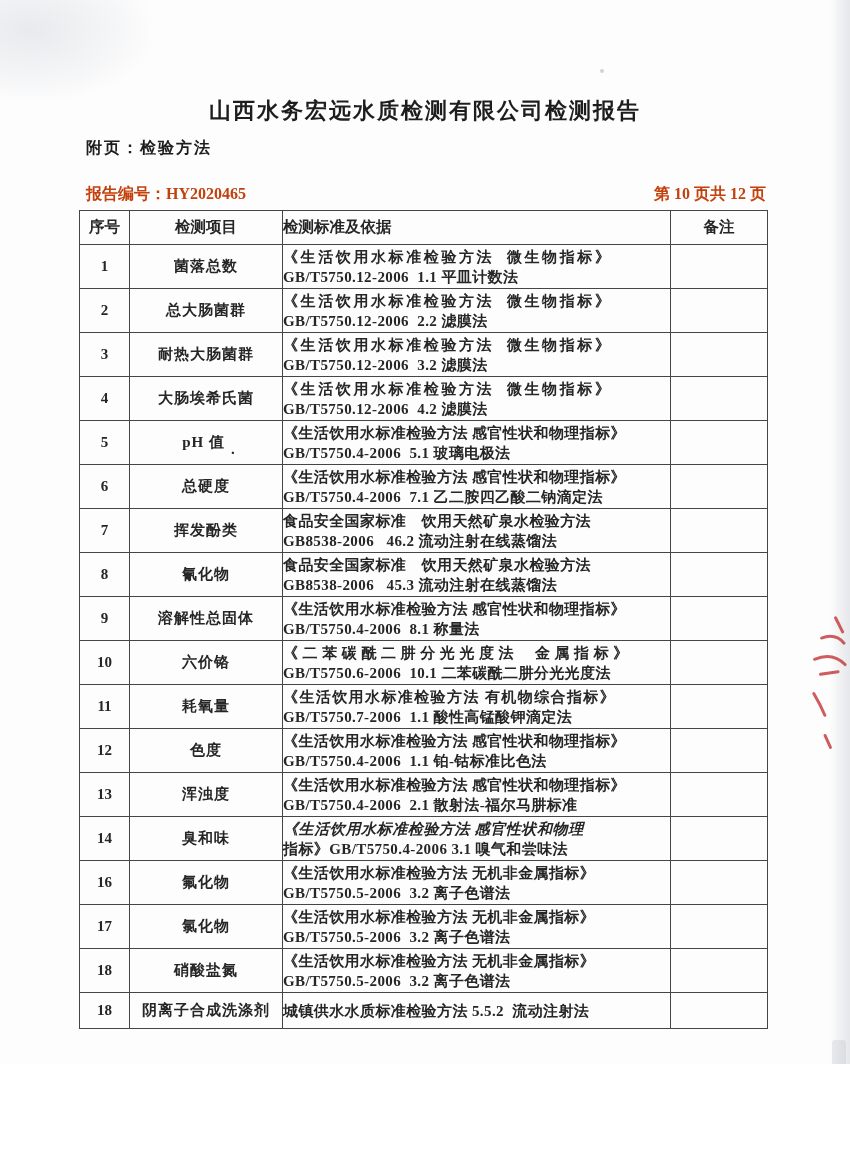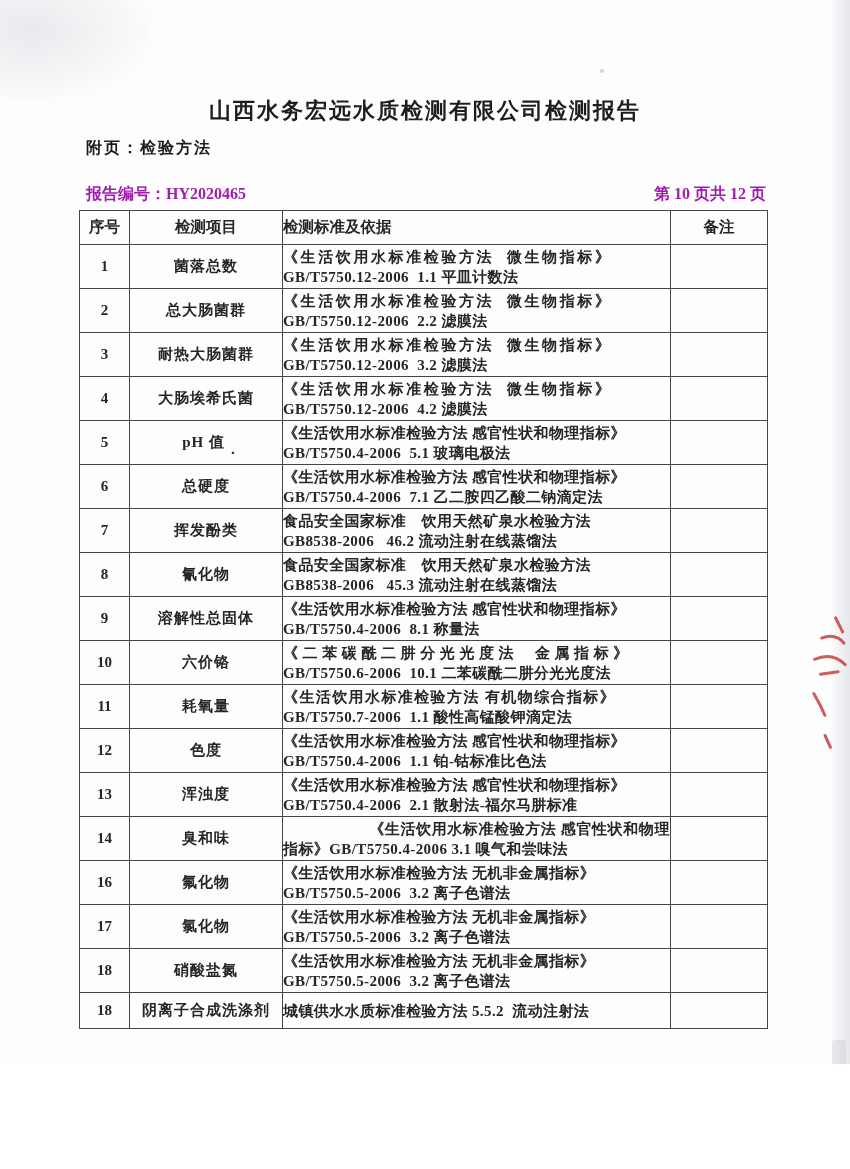--- a/index.html
+++ b/index.html
@@ -32,21 +32,21 @@
     position:absolute;left:0;top:96px;width:100%;text-align:center;
     font-size:22px;font-weight:700;letter-spacing:2px;color:#1d1d1d;
   }
   .subtitle{
     position:absolute;left:86px;top:138px;
     font-size:16px;font-weight:700;letter-spacing:2px;color:#1d1d1d;
   }
   .meta-row{
     position:absolute;left:86px;top:184px;width:680px;
     display:flex;justify-content:space-between;align-items:baseline;
-    font-size:16px;font-weight:600;color:#a21caf;
+    font-size:16px;font-weight:600;color:#c2410c;
   }
   table.methods{
     position:absolute;left:79px;top:210px;width:688px;
     border-collapse:collapse;table-layout:fixed;
     font-size:15px;color:#262626;
   }
   table.methods td,table.methods th{
     border:1px solid #454545;
     padding:0;vertical-align:middle;
     font-weight:600;
@@ -55,21 +55,21 @@
   th.h.std{text-align:left;}
   td.no{text-align:center;height:43px;}
   td.item{text-align:center;letter-spacing:1px;}
   td.std{padding:1px 4px 1px 8px;}
   td.remark{}
   tr.compact td.no{height:35px;}
   .l{white-space:pre-wrap;line-height:20px;letter-spacing:.4px;}
   .l.sp{letter-spacing:2.6px;}
   .l.xsp{letter-spacing:4.6px;}
   .l.msp{letter-spacing:1.4px;}
-  .l.ctr{text-align:right;letter-spacing:.6px;}
+  .l.ctr{text-align:left;letter-spacing:.6px;font-style:italic;}
   .stray{display:inline-block;transform:translate(6px,7px);font-weight:700;}
   .red-mark{position:absolute;left:786px;top:610px;pointer-events:none;}
 </style>
 </head>
 <body>
 
 <div class="page">
 
   <div class="smudge-tl"></div>
   <div class="edge-band"></div>

